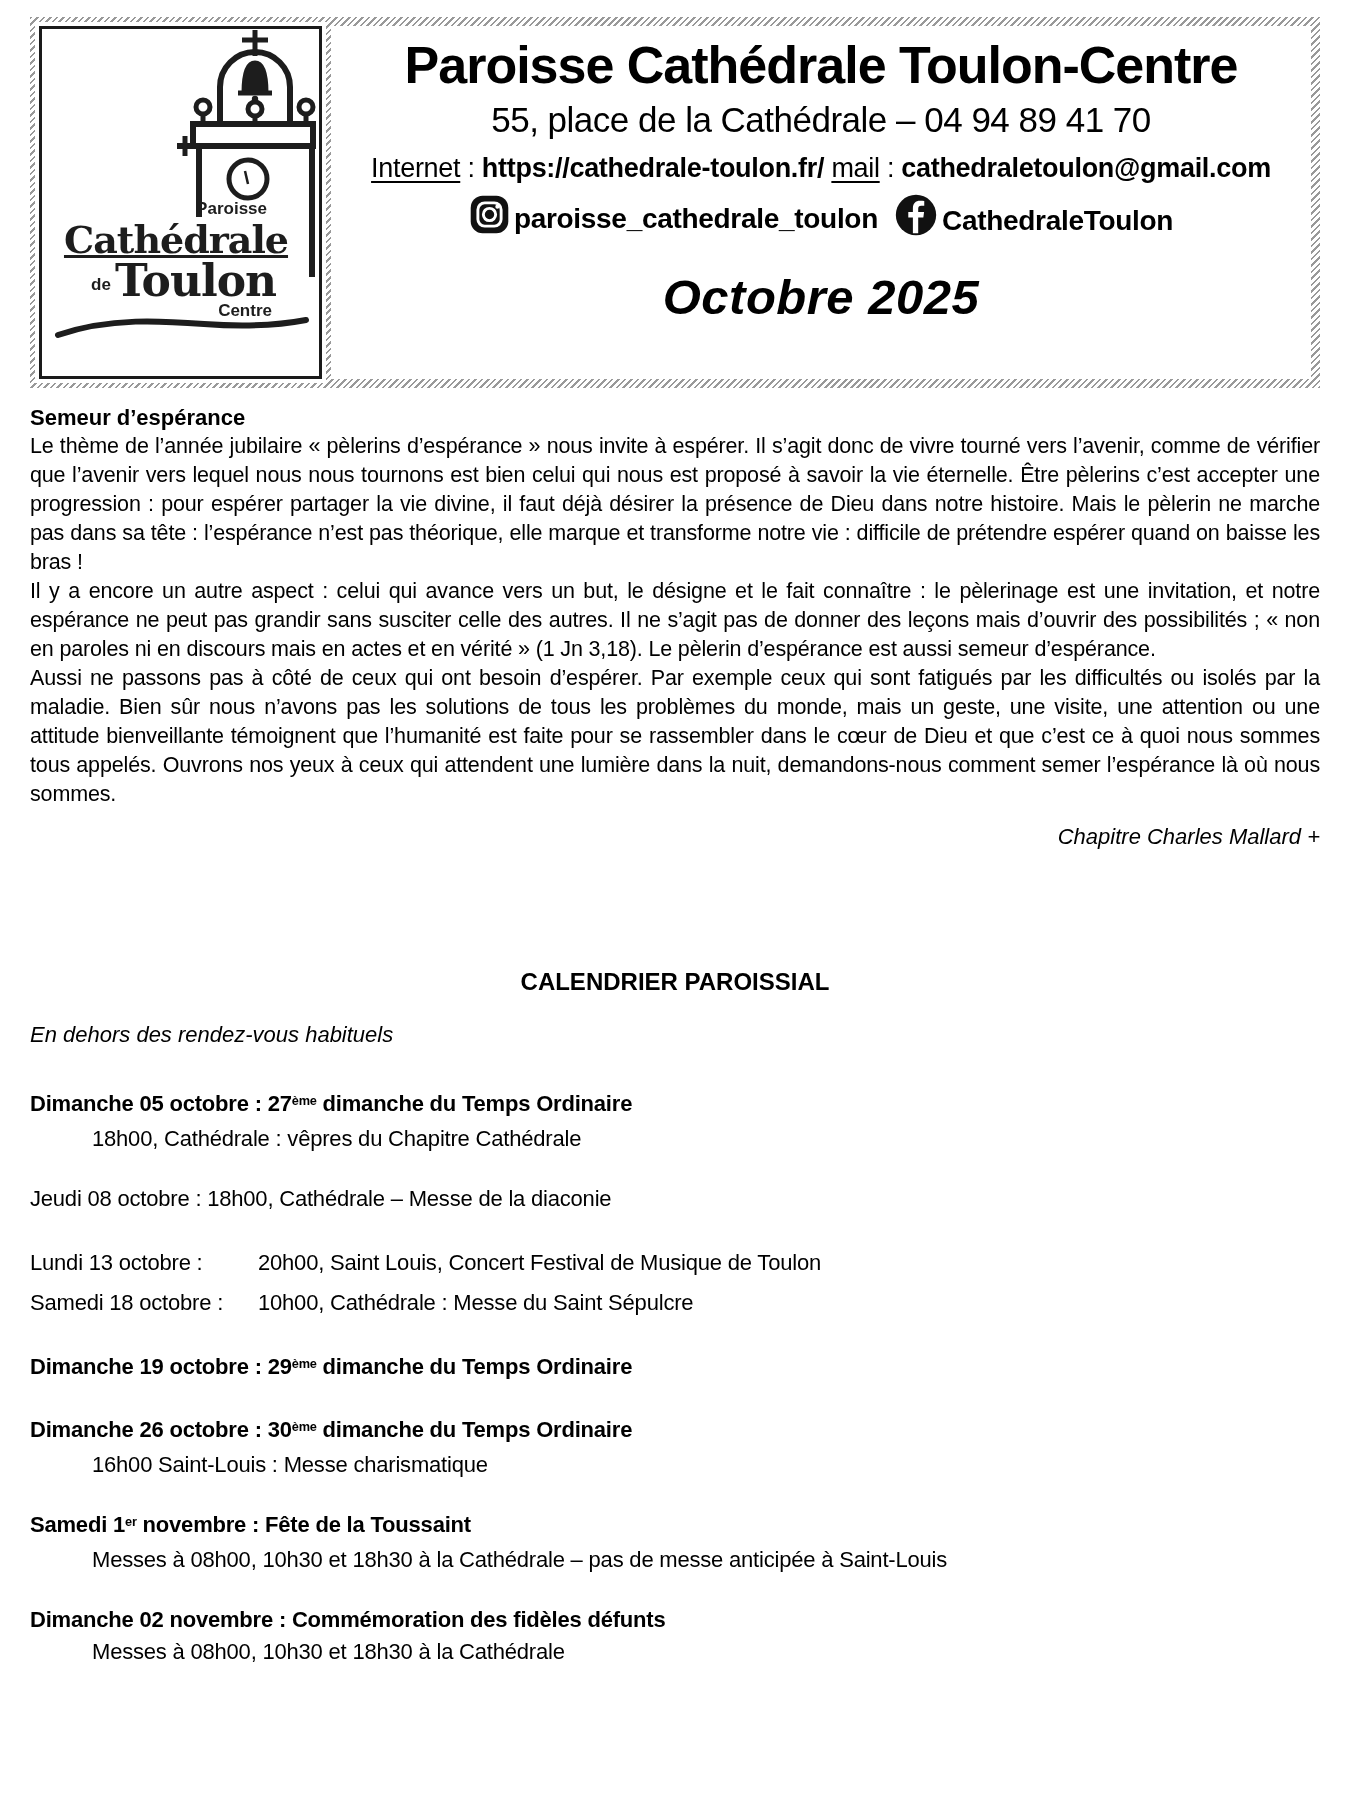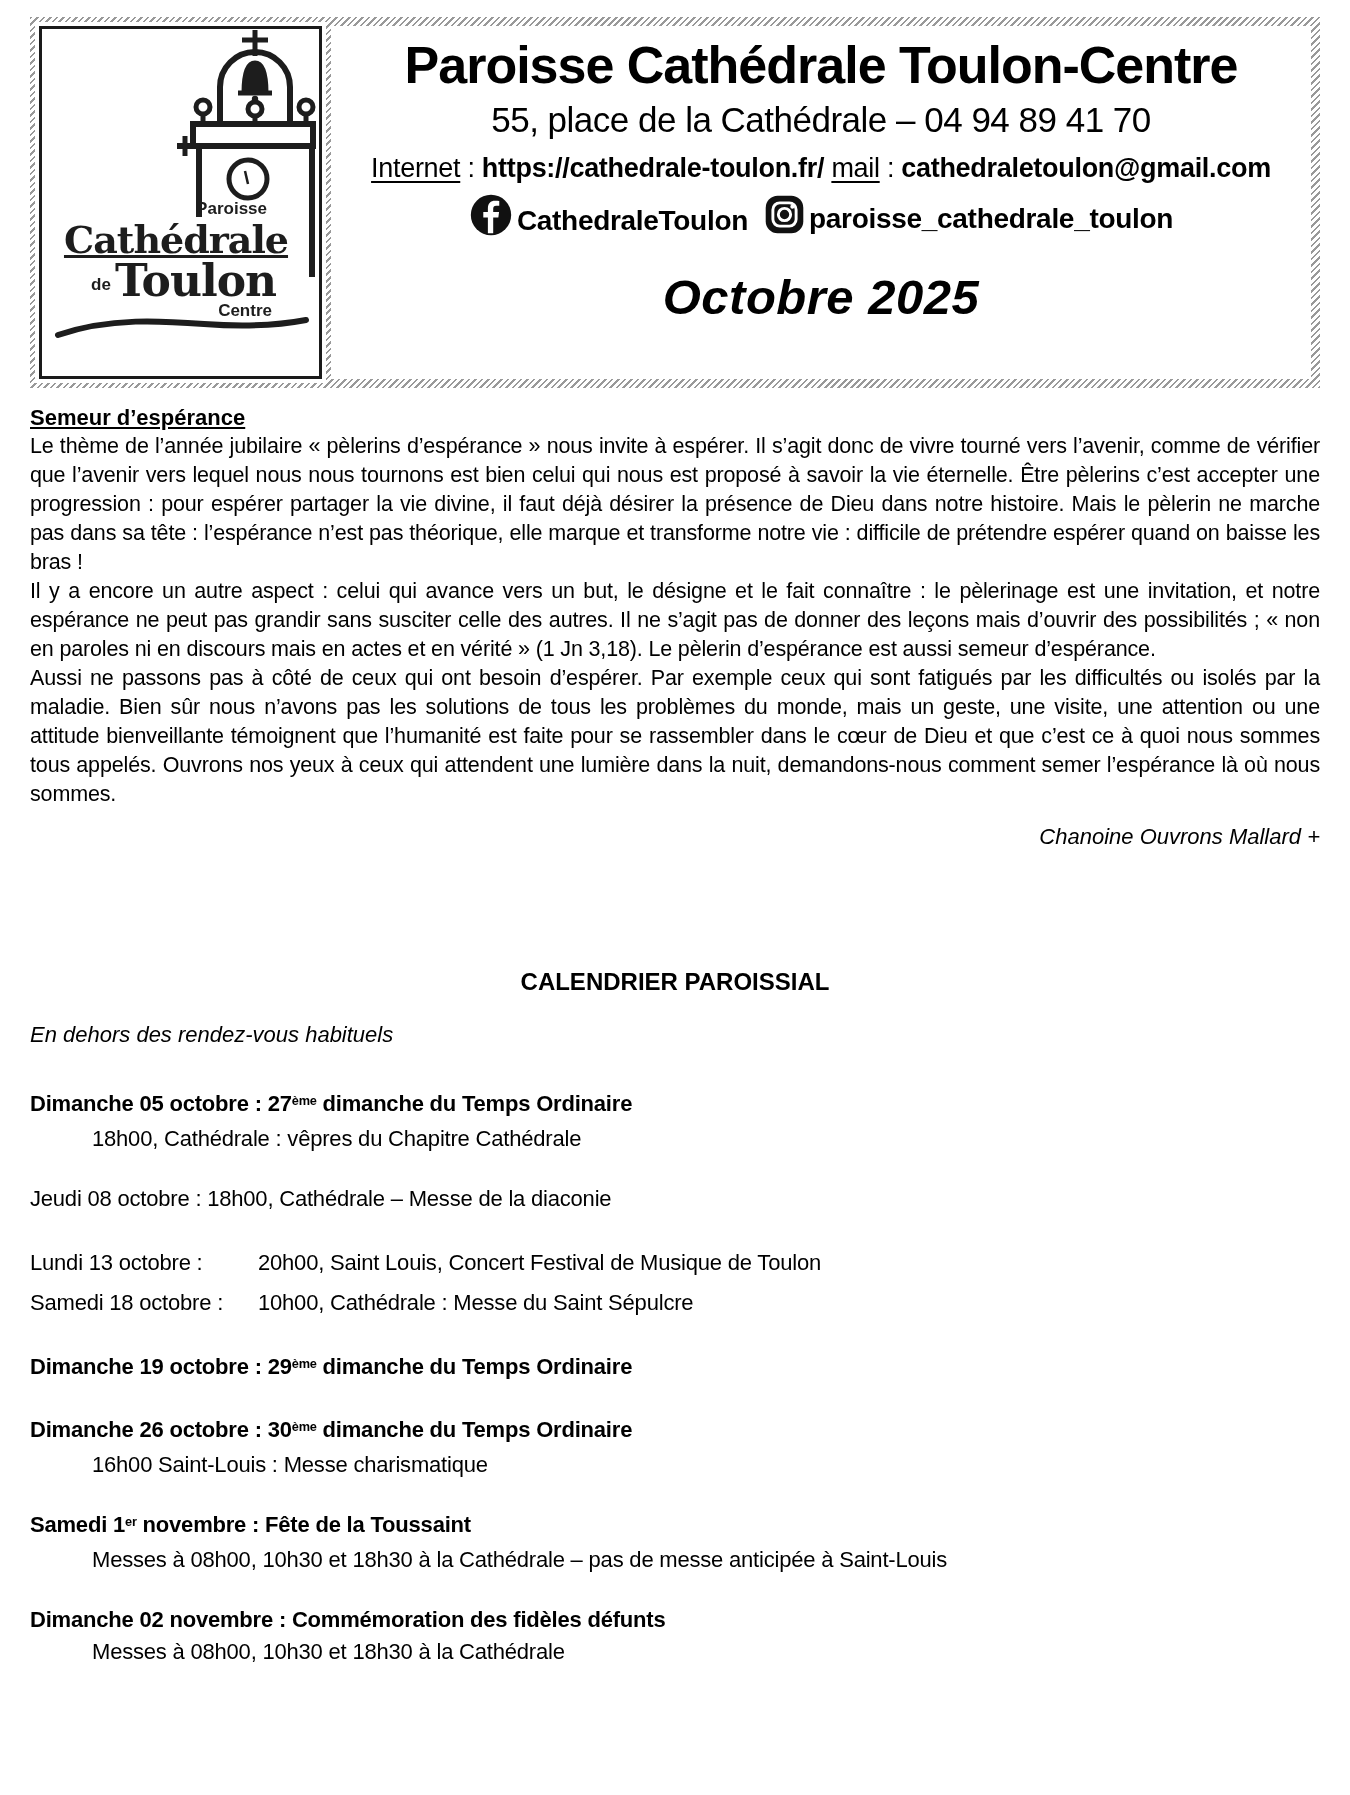--- a/index.html
+++ b/index.html
@@ -41,21 +41,21 @@
   .contact { font-size:27px; margin-top:13px; letter-spacing:-0.3px; }
   .contact .b { font-weight:bold; }
   .contact .u { text-decoration:underline; text-decoration-thickness:2px; text-underline-offset:4px; }
   .social { margin-top:9px; display:flex; justify-content:center; align-items:center; gap:16px;
             font-size:28px; font-weight:bold; letter-spacing:-0.3px; }
   .social .grp { display:flex; align-items:flex-end; gap:4px; }
   .month { font-size:49px; font-weight:bold; font-style:italic; margin-top:32px; letter-spacing:0.5px; }
 
   
   .article { margin-top:15px; }
-  .article-title { font-weight:bold; font-size:22px; line-height:29px;text-decoration:underline; }
+  .article-title { font-weight:bold; font-size:22px; line-height:29px; }
   .article p { font-size:21.5px; line-height:29px; text-align:justify; letter-spacing:-0.15px; }
   .signature { text-align:right; font-style:italic; font-size:22px; line-height:29px; margin-top:13px; }
 
   
   .calendar { margin-top:116px; }
   .cal-title { text-align:center; font-weight:bold; font-size:24px; line-height:30px; }
   .cal-subtitle { font-style:italic; font-size:22px; margin-top:25px; }
   .cal-entries { margin-top:40px; }
   .cal-group { margin-bottom:28px; }
   .cal-line { font-size:22px; line-height:32px; letter-spacing:-0.2px; }
@@ -111,48 +111,48 @@
       </div>
       <div class="logo-word lw-centre">Centre</div>
     </div>
 
     <div class="right-cell">
       <div class="masthead-title">Paroisse Cathédrale Toulon-Centre</div>
       <div class="address">55, place de la Cathédrale – 04 94 89 41 70</div>
       <div class="contact" id="contact-line"><span class="u">Internet</span><span> : </span><span class="b">https://cathedrale-toulon.fr/</span><span> </span><span class="u">mail</span><span> : </span><span class="b">cathedraletoulon@gmail.com</span></div>
       <div class="social">
         <span class="grp">
-          <svg width="44" height="44" viewBox="0 0 24 24">
-            <circle cx="12" cy="12" r="11" fill="#111"></circle>
-            <path d="M13.2 22 V13.4 H16 L16.4 10.4 H13.2 V8.6 C13.2 7.6 13.7 7 14.8 7 H16.5 V4.4 C15.9 4.3 15 4.2 14.2 4.2 C11.8 4.2 10.3 5.6 10.3 8.3 V10.4 H7.8 V13.4 H10.3 V22 Z" fill="#fff"></path>
-          </svg>
-          <span>CathedraleToulon</span>
-        </span>
-        <span class="grp">
           <svg width="41" height="41" viewBox="0 0 24 24">
             <rect x="1" y="1" width="22" height="22" rx="7" fill="#111"></rect>
             <rect x="5.2" y="5.2" width="13.6" height="13.6" rx="4" fill="none" stroke="#fff" stroke-width="1.7"></rect>
             <circle cx="12" cy="12" r="3.6" fill="none" stroke="#fff" stroke-width="1.7"></circle>
             <circle cx="16.6" cy="7.4" r="1.2" fill="#fff"></circle>
           </svg>
           <span>paroisse_cathedrale_toulon</span>
+        </span>
+        <span class="grp">
+          <svg width="44" height="44" viewBox="0 0 24 24">
+            <circle cx="12" cy="12" r="11" fill="#111"></circle>
+            <path d="M13.2 22 V13.4 H16 L16.4 10.4 H13.2 V8.6 C13.2 7.6 13.7 7 14.8 7 H16.5 V4.4 C15.9 4.3 15 4.2 14.2 4.2 C11.8 4.2 10.3 5.6 10.3 8.3 V10.4 H7.8 V13.4 H10.3 V22 Z" fill="#fff"></path>
+          </svg>
+          <span>CathedraleToulon</span>
         </span>
       </div>
       <div class="month">Octobre 2025</div>
     </div>
   </div>
 
   <div class="article">
     <div class="article-title">Semeur d’espérance</div>
     <div id="article-paragraphs">
         <p>Le thème de l’année jubilaire « pèlerins d’espérance » nous invite à espérer. Il s’agit donc de vivre tourné vers l’avenir, comme de vérifier que l’avenir vers lequel nous nous tournons est bien celui qui nous est proposé à savoir la vie éternelle. Être pèlerins c’est accepter une progression : pour espérer partager la vie divine, il faut déjà désirer la présence de Dieu dans notre histoire. Mais le pèlerin ne marche pas dans sa tête : l’espérance n’est pas théorique, elle marque et transforme notre vie : difficile de prétendre espérer quand on baisse les bras !</p>
         <p>Il y a encore un autre aspect : celui qui avance vers un but, le désigne et le fait connaître : le pèlerinage est une invitation, et notre espérance ne peut pas grandir sans susciter celle des autres. Il ne s’agit pas de donner des leçons mais d’ouvrir des possibilités ; « non en paroles ni en discours mais en actes et en vérité » (1 Jn 3,18). Le pèlerin d’espérance est aussi semeur d’espérance.</p>
         <p>Aussi ne passons pas à côté de ceux qui ont besoin d’espérer. Par exemple ceux qui sont fatigués par les difficultés ou isolés par la maladie. Bien sûr nous n’avons pas les solutions de tous les problèmes du monde, mais un geste, une visite, une attention ou une attitude bienveillante témoignent que l’humanité est faite pour se rassembler dans le cœur de Dieu et que c’est ce à quoi nous sommes tous appelés. Ouvrons nos yeux à ceux qui attendent une lumière dans la nuit, demandons-nous comment semer l’espérance là où nous sommes.</p>
       </div>
-    <div class="signature">Chanoine Ouvrons Mallard +</div>
+    <div class="signature">Chapitre Charles Mallard +</div>
   </div>
 
   <div class="calendar">
     <div class="cal-title">CALENDRIER PAROISSIAL</div>
     <div class="cal-subtitle">En dehors des rendez-vous habituels</div>
     <div class="cal-entries" id="cal-entries">
         <div class="cal-group">
           <div class="cal-line bold"><span>Dimanche 05 octobre : 27</span><span class="sup">ème</span><span> dimanche du Temps Ordinaire</span></div>
           <div class="cal-line indent"><span>18h00, Cathédrale : vêpres du Chapitre Cathédrale</span></div>
         </div>

